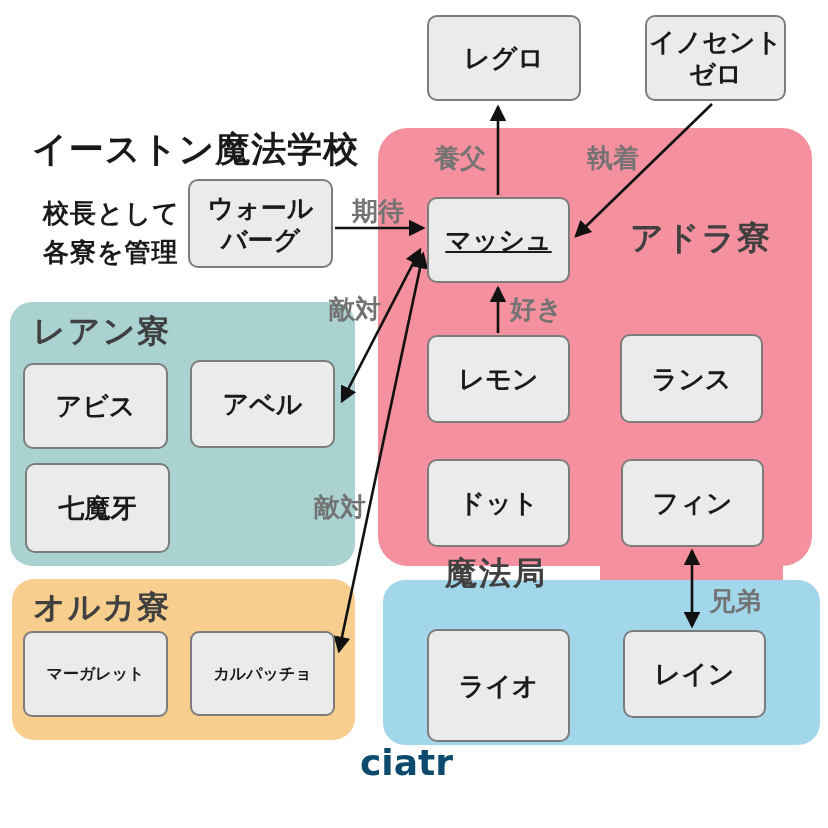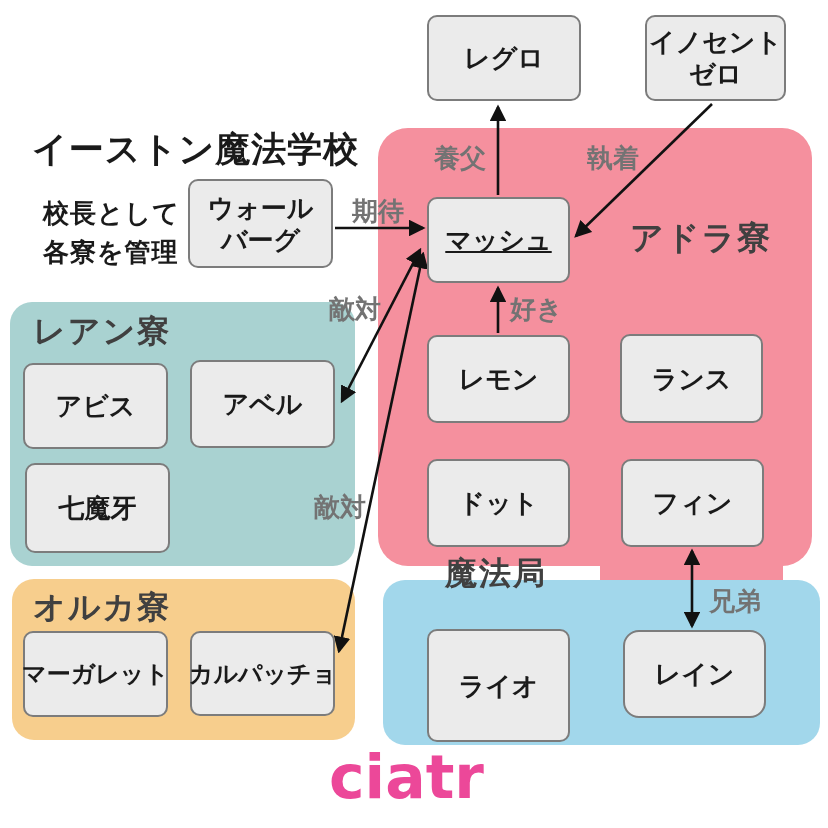--- a/index.html
+++ b/index.html
@@ -20,35 +20,35 @@
     position:absolute;font-weight:700;font-size:32px;letter-spacing:2px;
     color:#404040;white-space:nowrap;
   }
   
   .node{
     position:absolute;background:#ebebeb;border:2.5px solid #7c7c7c;border-radius:10px;
     display:flex;flex-direction:column;align-items:center;justify-content:center;
     font-size:26px;font-weight:600;line-height:32px;white-space:nowrap;
     box-sizing:border-box;
   }
-  .node.small{font-size:24px;}
+  .node.small{font-size:16px;border-radius:9px;}
   
   .rel{
     position:absolute;font-size:26px;font-weight:600;white-space:nowrap;color:#737373;
   }
   
   .main-title{position:absolute;left:32px;top:126px;font-size:35px;font-weight:800;letter-spacing:1px;}
   .subtitle{position:absolute;left:43px;font-size:26px;font-weight:600;letter-spacing:1px;}
   
   svg.arrows{position:absolute;left:0;top:0;z-index:5;}
   .region,.region-title{z-index:1;}
   .node,.rel{z-index:10;}
   .logo{
     position:absolute;left:0;right:15px;top:742px;text-align:center;
-    font-size:60px;font-weight:800;color:#ec4899;letter-spacing:0px;z-index:10;
+    font-size:36px;font-weight:800;color:#0c4a6e;letter-spacing:0px;z-index:10;
   }
 </style>
 </head>
 <body>
 
 <div class="region region-adler"></div>
 <div class="region region-adler-ext"></div>
 <div class="region region-lean"></div>
 <div class="region region-orca"></div>
 <div class="region region-bureau"></div>
@@ -121,21 +121,21 @@
 </div>
 <div class="node small" style="left:23px;top:631px;width:145px;height:86px;">
   <span>マーガレット</span>
 </div>
 <div class="node small" style="left:190px;top:631px;width:145px;height:85px;">
   <span>カルパッチョ</span>
 </div>
 <div class="node" style="left:427px;top:629px;width:143px;height:113px;">
   <span>ライオ</span>
 </div>
-<div class="node" style="left:623px;top:630px;width:143px;height:88px;border-radius:16px;">
+<div class="node" style="left:623px;top:630px;width:143px;height:88px;">
   <span>レイン</span>
 </div>
 
 <div class="rel" style="left:434px;top:141px;">養父</div>
 <div class="rel" style="left:587px;top:141px;">執着</div>
 <div class="rel" style="left:352px;top:194px;">期待</div>
 <div class="rel" style="left:510px;top:292px;">好き</div>
 <div class="rel" style="left:329px;top:292px;">敵対</div>
 <div class="rel" style="left:314px;top:490px;">敵対</div>
 <div class="rel" style="left:699px;top:584px;margin-left:10px;">兄弟</div>

